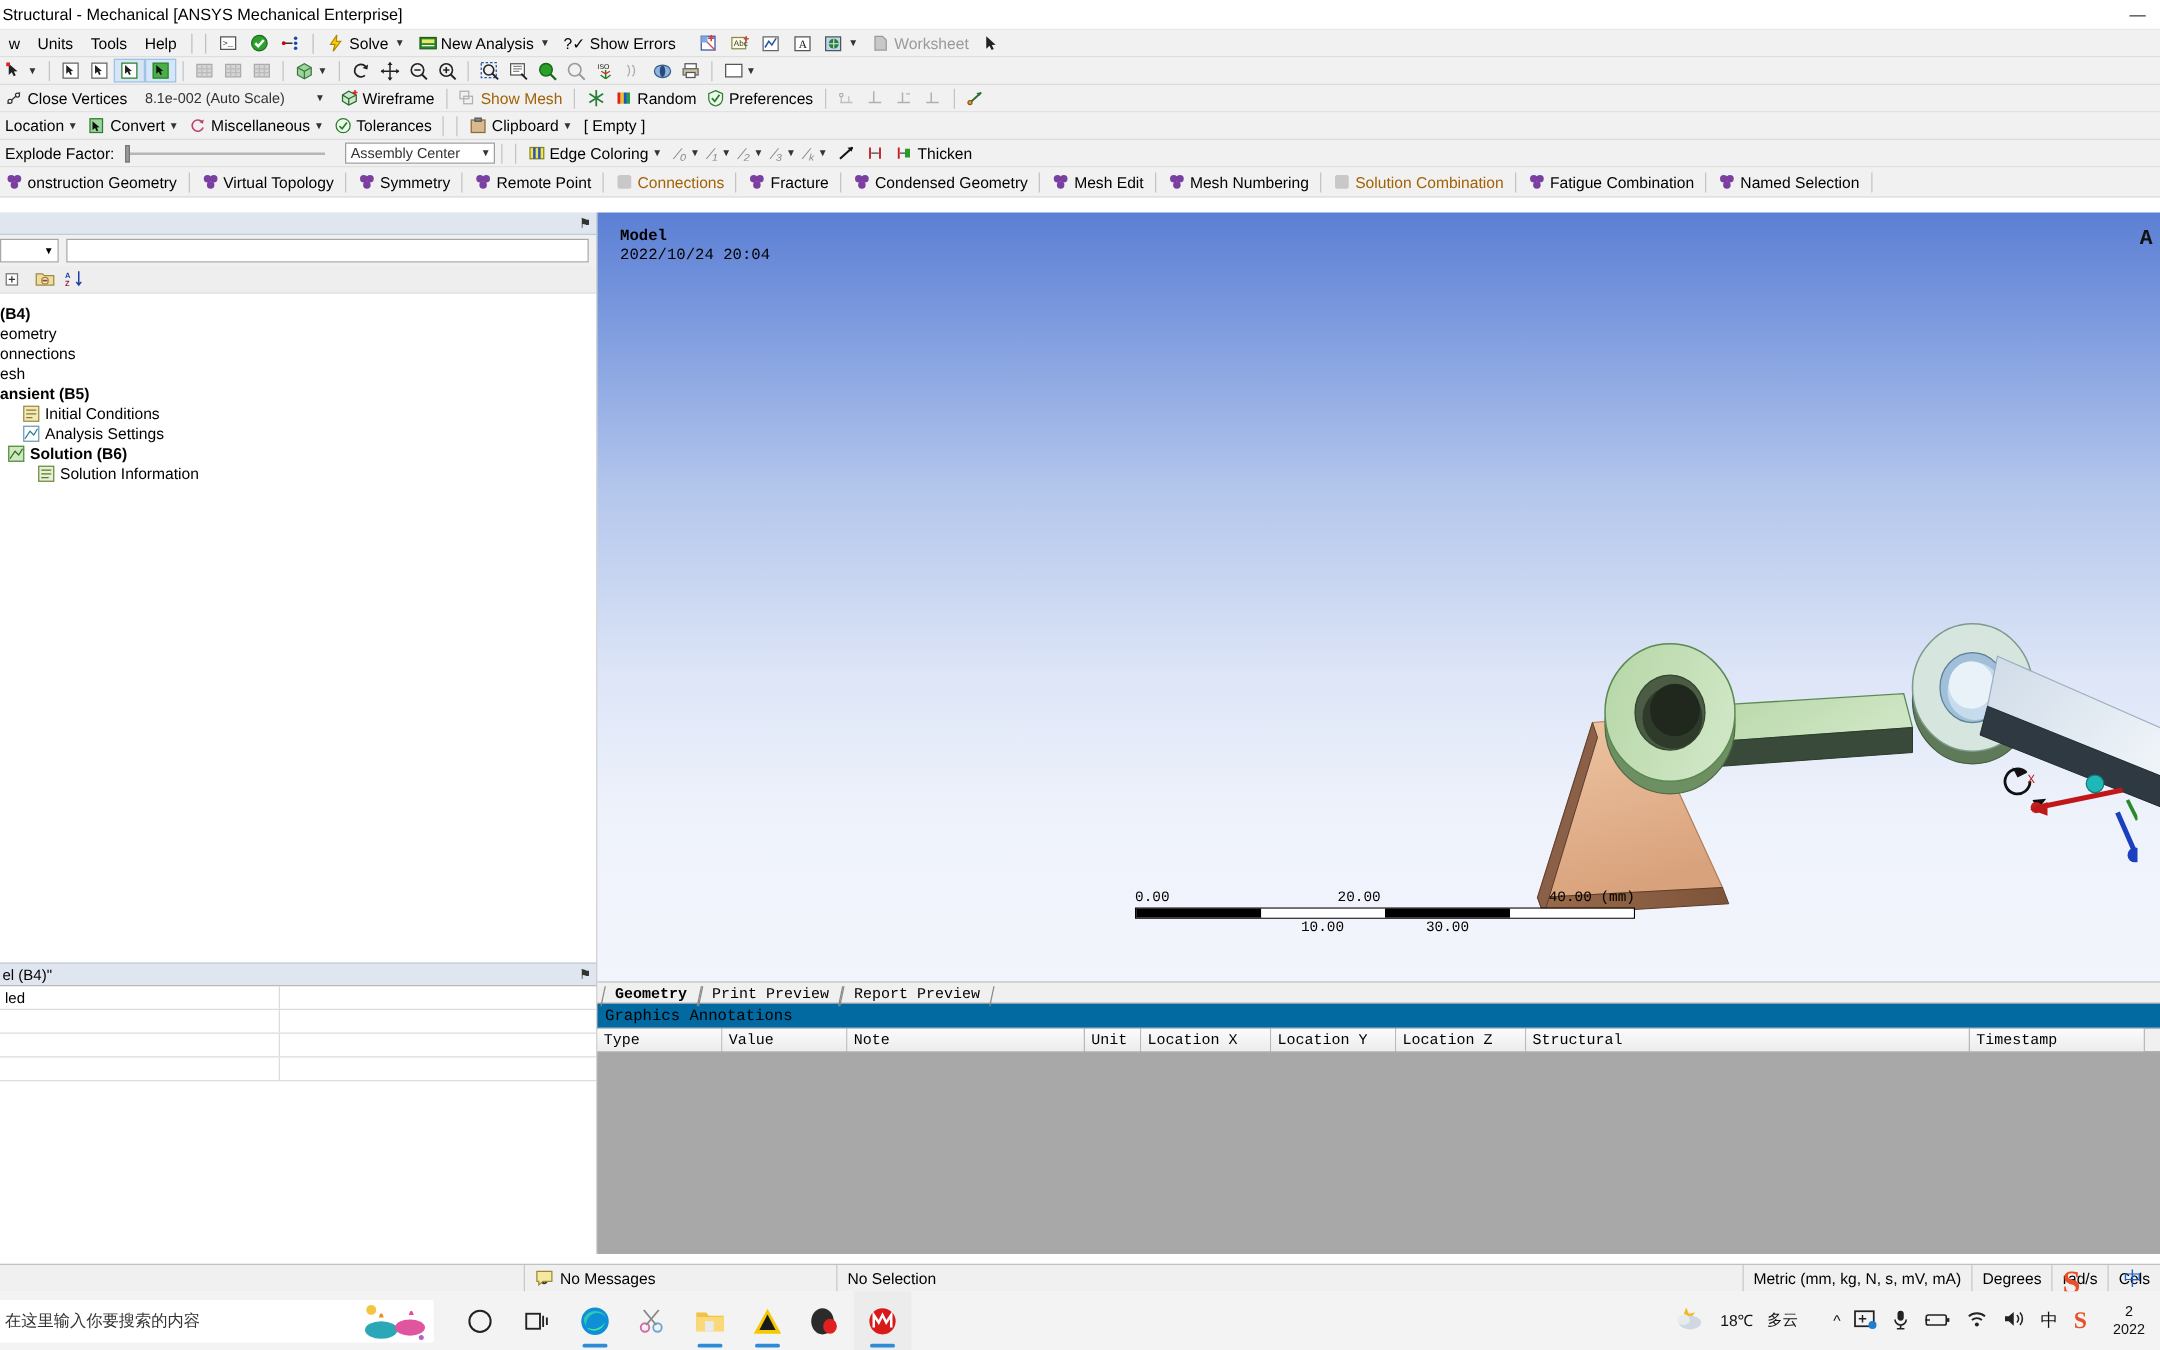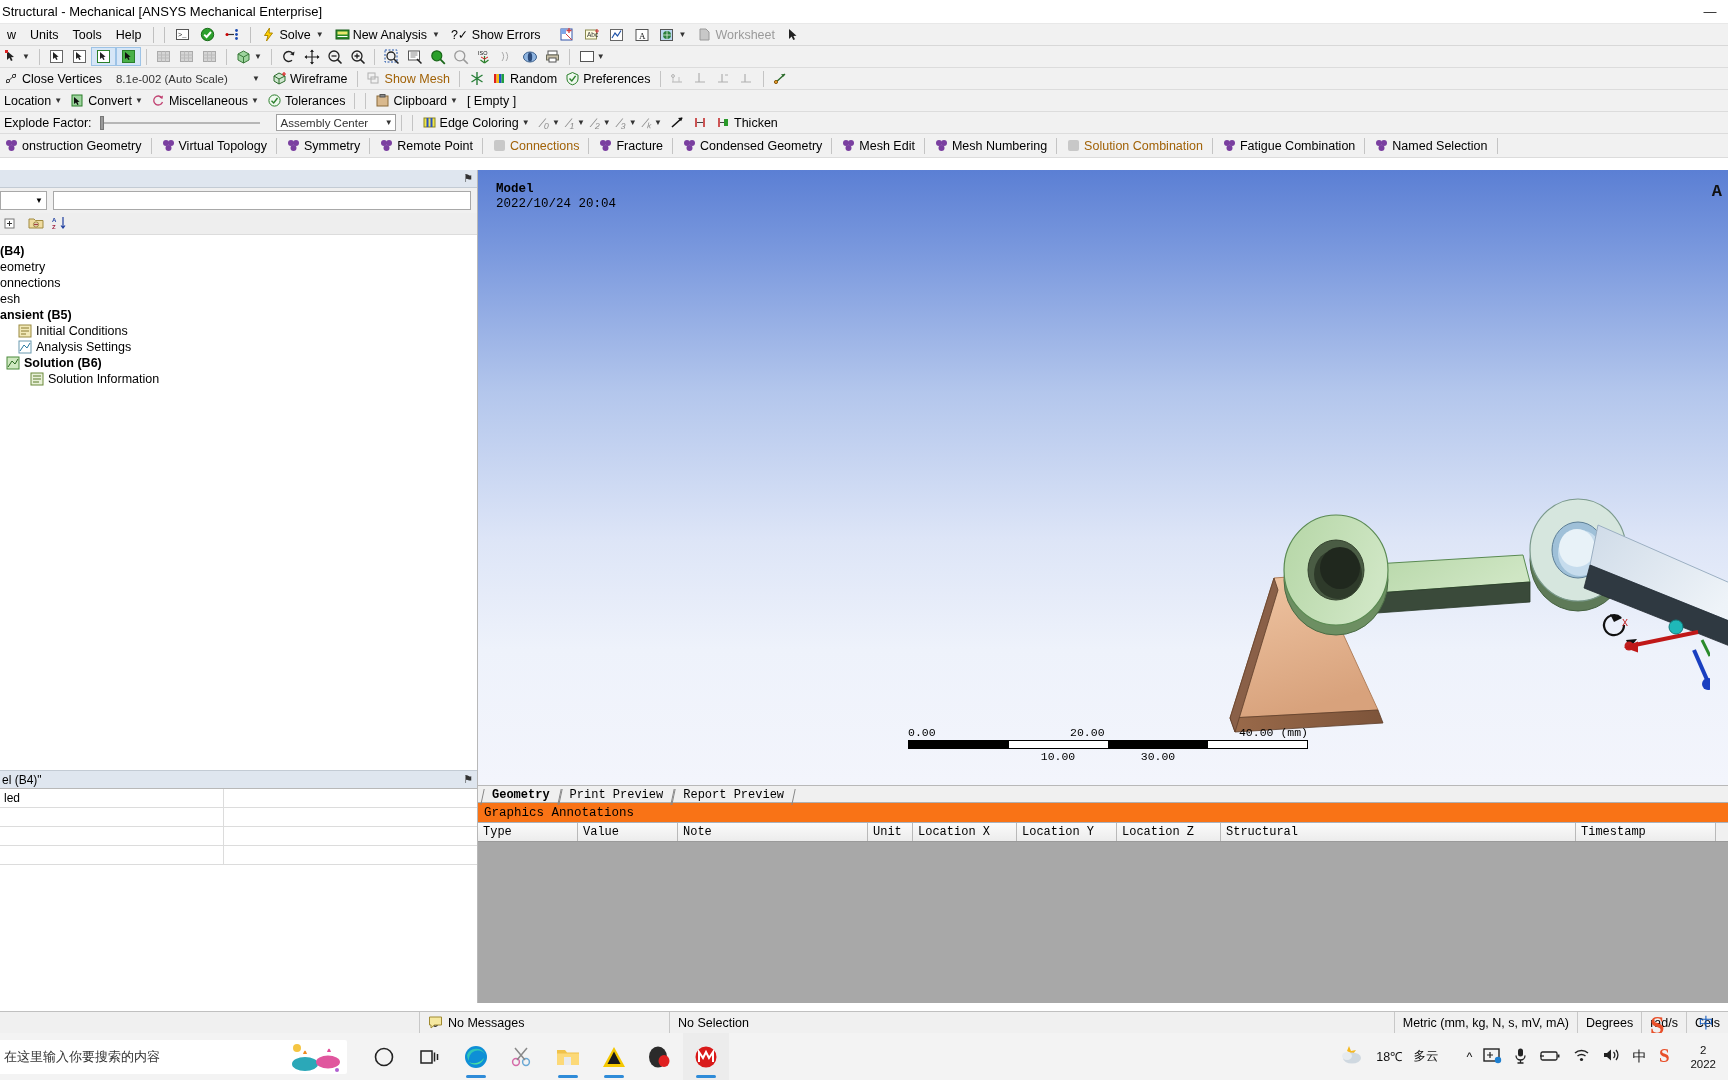--- a/index.html
+++ b/index.html
@@ -86,21 +86,21 @@
 
   
   .rightpane { flex:1; display:flex; flex-direction:column; min-width:0;font-family:Liberation Mono, monospace; }
   .viewport { position:relative; flex:none; height:615px; overflow:hidden;
     background: linear-gradient(180deg,#5b7fd4 0%, #7c9ade 14%, #b3c6ec 36%, #dde5f7 60%, #eef2fb 78%, #f3f5fc 100%);
   }
   .vp-label { position:absolute; left:18px; top:12px; color:#000; font-size:12.5px; line-height:15px; }
   .vp-label b { font-size:12.5px; }
   .vp-letterA { position:absolute; right:6px; top:12px; font-size:17px; color:#111; font-weight:bold;}
 
-  .scalebar { position:absolute; left:430px; bottom:22px; width:400px; }
+  .scalebar { position:absolute; left:430px; bottom:36px; width:400px; }
   .sb-top { display:flex; justify-content:space-between; font-size:11.5px; color:#000; margin-bottom:1px;}
   .sb-bar { height:9px; display:flex; border:1px solid #000; }
   .sb-bar span { flex:1; }
   .sb-bar span:nth-child(odd){ background:#000; }
   .sb-bar span:nth-child(even){ background:#fff; }
   .sb-bot { display:flex; font-size:11.5px; color:#000; margin-top:1px; }
   .sb-bot i { flex:1; font-style:normal; text-align:center; }
   .sb-bot i:first-child, .sb-bot i:last-child { visibility:hidden; }
 
   .triad { position:absolute; right:18px; bottom:95px; width:90px; height:80px; }
@@ -108,21 +108,21 @@
   .vptabs { height:18px; background:#f0f0f0; display:flex; align-items:flex-end;
      border-top:1px solid #b8b8b8; border-bottom:1px solid #b0b0b0; padding-left:4px; }
   .vptab { font-size:12px; padding:0 10px 0 10px; position:relative; color:#000; }
   .vptab.sel { font-weight:bold; }
   .vptab .sl { position:absolute; left:0; top:1px; height:16px; width:1px; background:#888;
      transform: skewX(-12deg); }
   .vptab .sr { position:absolute; right:0; top:1px; height:16px; width:1px; background:#888;
      transform: skewX(-12deg); }
 
   .annot { flex:1; display:flex; flex-direction:column; min-height:0; background:#a0a0a0; }
-  .annot-title { height:20px; background:#f97316; display:flex; align-items:center;
+  .annot-title { height:20px; background:#0369a1; display:flex; align-items:center;
       padding-left:6px; font-size:12.5px; color:#000; border-bottom:1px solid #a9b2bd;}
   .annot-head { height:19px; display:flex; background:#f0f0f0; border-bottom:1px solid #9a9a9a;}
   .ahcell { border-right:1px solid #b9b9b9; padding-left:5px; display:flex;align-items:center;
      font-size:12px; color:#000; background: linear-gradient(180deg,#fbfbfb,#ececec); }
   .annot-body { flex:1; background:#a8a8a8; }
 
   
   .statusbar { position:absolute; left:0; right:0; bottom:47px; height:22px; background:#f0f0f0;
      border-top:1px solid #c0c0c0; display:flex; align-items:center; font-size:12.5px; }
   .sb-cell { height:22px; display:flex; align-items:center; padding:0 8px; border-right:1px solid #c8c8c8;

